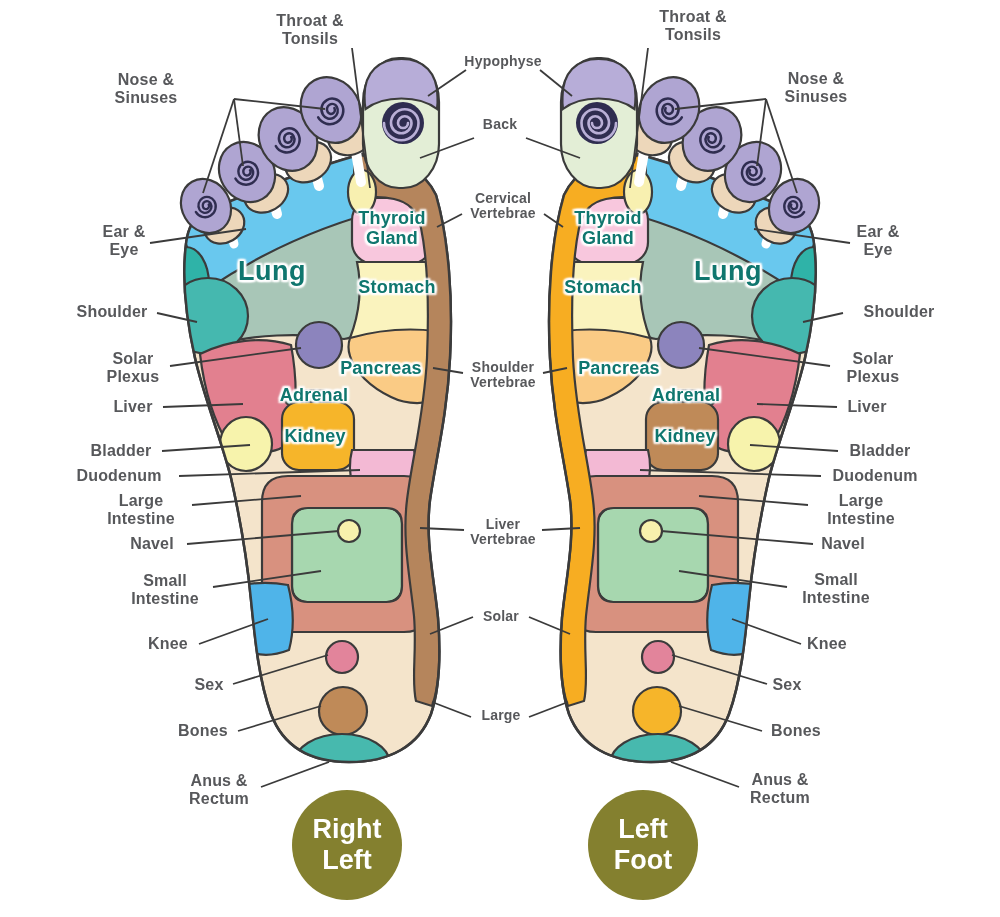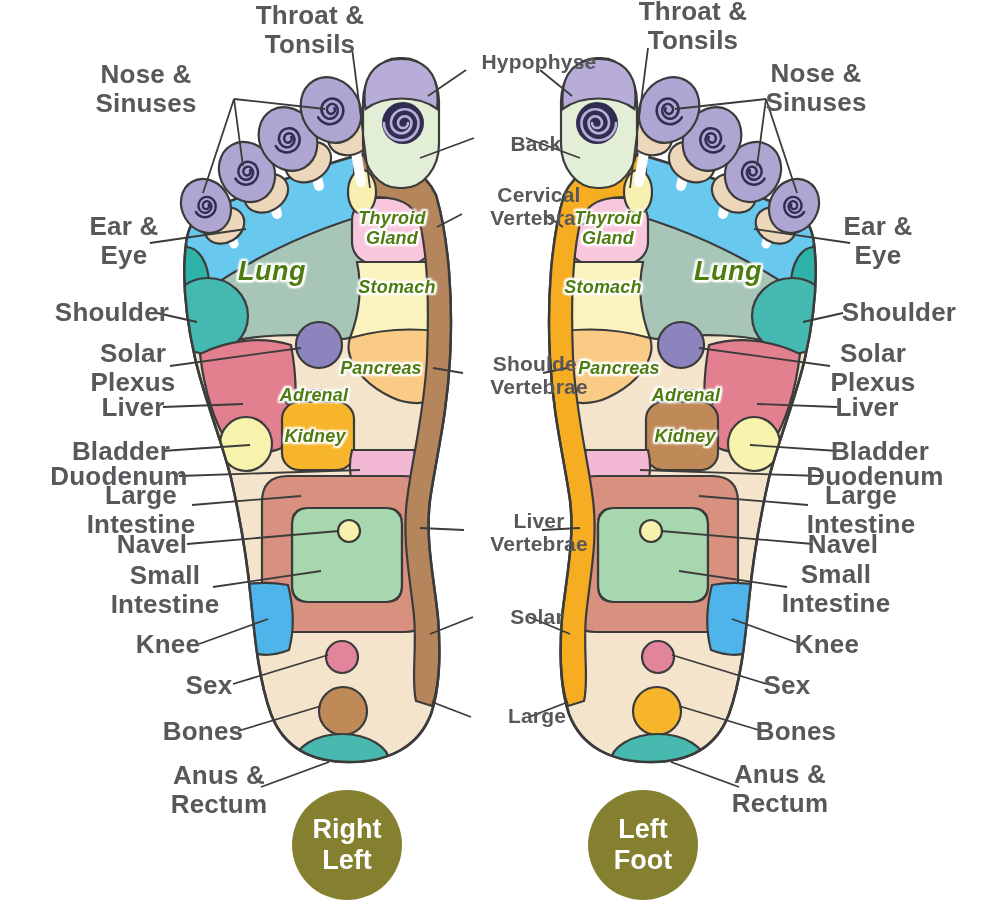--- a/index.html
+++ b/index.html
@@ -1,25 +1,25 @@
 <!DOCTYPE html>
 <html><head>
 <meta charset="utf-8">
 <style>
   html,body{margin:0;padding:0;background:#ffffff;}
   body{width:1000px;height:917px;font-family:"Liberation Sans",sans-serif;}
   .stage{position:relative;width:1000px;height:917px;overflow:hidden;background:#fff;}
   .stage svg{position:absolute;left:0;top:0;}
   .lbl{position:absolute;transform:translate(-50%,-50%);white-space:pre-line;text-align:center;
        color:#57585B;font-weight:600;line-height:1.1;letter-spacing:.2px;pointer-events:none;}
-  .side{font-size:26px;}
-  .mid{font-size:21px;margin-left:36px;}
-  .onfoot{font-size:18px;font-weight:700;color:#4d7c0f;
+  .side{font-size:16px;}
+  .mid{font-size:14px;}
+  .onfoot{font-size:18px;font-weight:700;color:#0f766e;
     text-shadow:-2px -2px 2px #fff,2px -2px 2px #fff,-2px 2px 2px #fff,2px 2px 2px #fff,
-                0 -2px 2px #fff,0 2px 2px #fff,-2px 0 2px #fff,2px 0 2px #fff;font-style:italic;}
+                0 -2px 2px #fff,0 2px 2px #fff,-2px 0 2px #fff,2px 0 2px #fff;}
   .onfoot.big{font-size:27px;letter-spacing:.5px;}
   .badge{position:absolute;transform:translate(-50%,-50%);width:110px;height:110px;border-radius:50%;
        background:#84802F;color:#fff;font-weight:700;font-size:27px;line-height:1.15;
        display:flex;align-items:center;justify-content:center;text-align:center;white-space:pre-line;}
   .foot-right{--spine:#B5855C;--kidney:#F6B52A;--bones:#BF8A58;}
   .foot-left{--spine:#F7AD22;--kidney:#BF8A58;--bones:#F6B52A;}
 </style>
 </head>
 <body>
 
@@ -179,21 +179,21 @@
 <div class="lbl side" style="left:152px;top:544px">Navel</div>
 <div class="lbl side" style="left:165px;top:590px">Small
 Intestine</div>
 <div class="lbl side" style="left:168px;top:644px">Knee</div>
 <div class="lbl side" style="left:209px;top:685px">Sex</div>
 <div class="lbl side" style="left:203px;top:731px">Bones</div>
 <div class="lbl side" style="left:219px;top:790px">Anus &amp;
 Rectum</div>
 
 <div class="lbl mid" style="left:503px;top:62px">Hypophyse</div>
-<div class="lbl mid" style="left:500px;top:144px">Back</div>
+<div class="lbl mid" style="left:500px;top:125px">Back</div>
 <div class="lbl mid" style="left:503px;top:206px">Cervical
 Vertebrae</div>
 <div class="lbl mid" style="left:503px;top:375px">Shoulder
 Vertebrae</div>
 <div class="lbl mid" style="left:503px;top:532px">Liver
 Vertebrae</div>
 <div class="lbl mid" style="left:501px;top:617px">Solar</div>
 <div class="lbl mid" style="left:501px;top:716px">Large</div>
 
 <div class="lbl side" style="left:693px;top:26px">Throat &amp;

